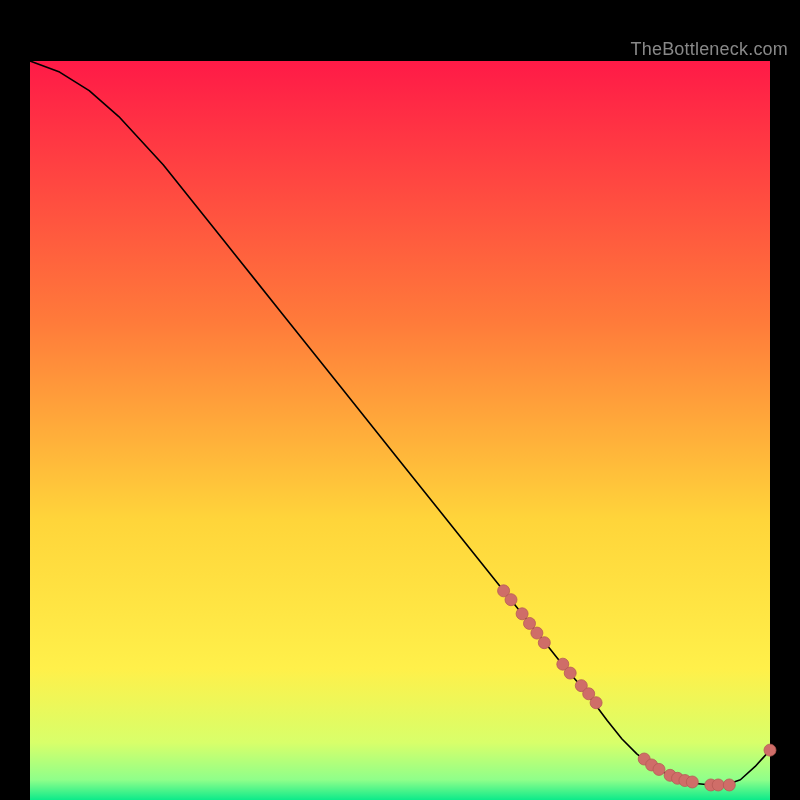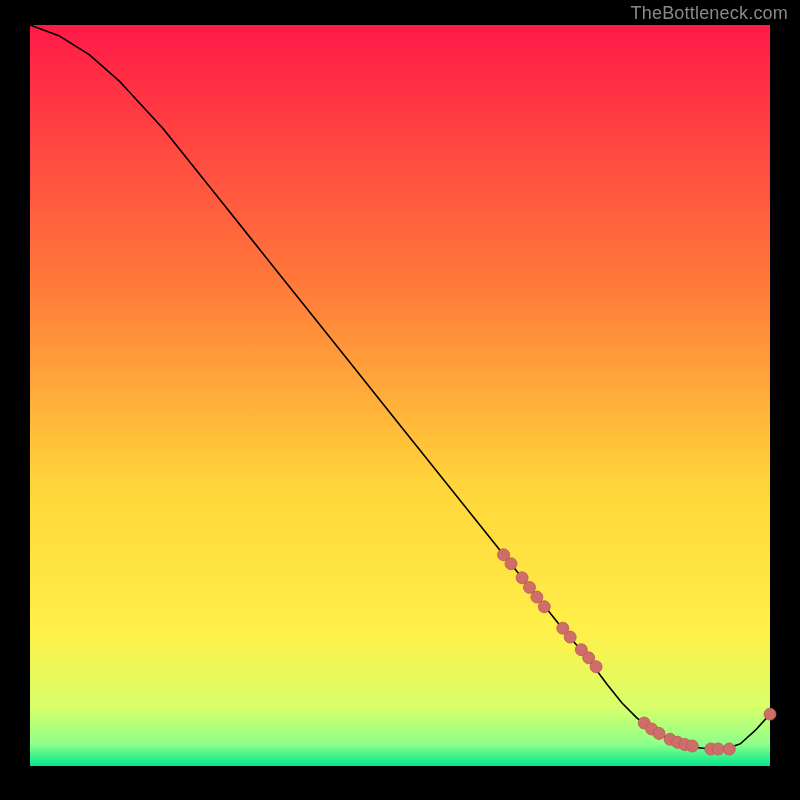--- a/index.html
+++ b/index.html
@@ -7,20 +7,21 @@
     padding: 0;
     width: 800px;
     height: 800px;
     background: #000;
     overflow: hidden;
   }
   .stage {
     position: relative;
     width: 800px;
     height: 669px;
+    margin-top: 36px;
   }
   svg {
     position: absolute;
     left: 0;
     top: 0;
     display: block;
   }
   .attrib {
     position: absolute;
     top: 3px;

